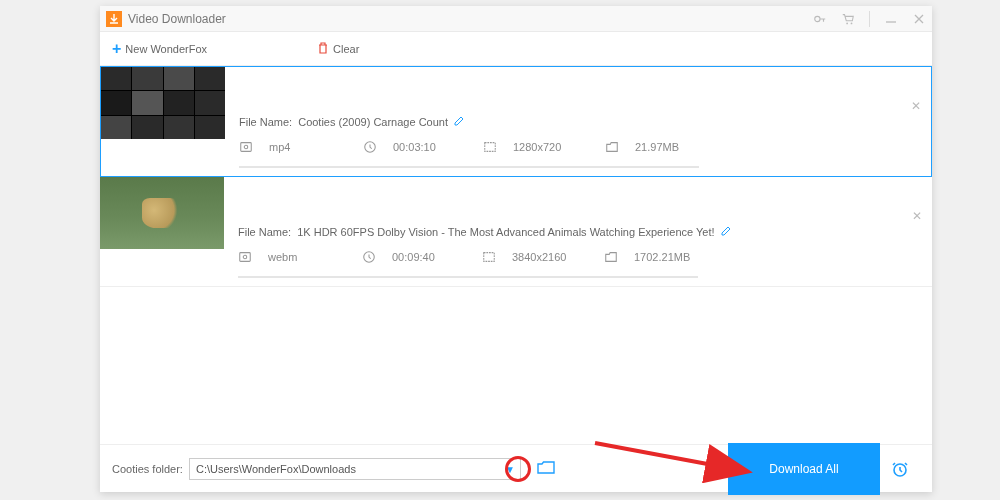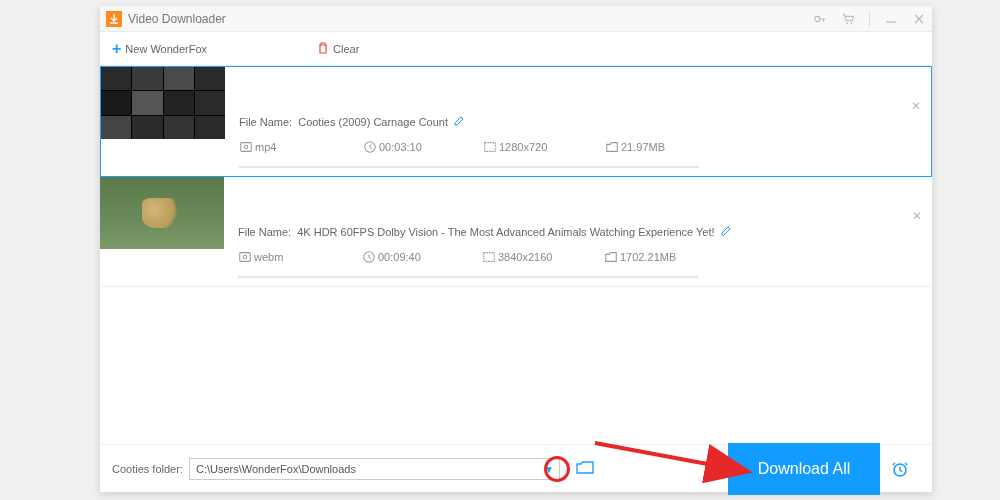--- a/index.html
+++ b/index.html
@@ -30,37 +30,37 @@
 .thumb.mosaic div:nth-child(7){background:#222;}
 .thumb.mosaic div:nth-child(9){background:#444;}
 .thumb.mosaic div:nth-child(11){background:#333;}
 .thumb.nature { background: linear-gradient(180deg, #5a7a4a 0%, #6a8a5a 60%, #7a9a6a 100%); display:flex; align-items:center; justify-content:center; }
 .thumb.nature::after { content:""; width:40px; height:30px; background: radial-gradient(circle at 30% 40%, #d4b877, #b89a5a 60%, transparent 70%); border-radius: 20% 30% 25% 35%; }
 .details { flex: 1; padding: 25px 14px 8px 14px; position: relative; margin-top: 24px; }
 .filename-row { font-size: 11px; color: #666; margin-bottom: 12px; display: flex; align-items: center; gap: 6px; }
 .filename-row .edit { color: #1e9fff; cursor: pointer; }
 .filename-row .edit svg { width: 10px; height: 10px; }
 .meta-row { display: flex; align-items: center; gap: 0; font-size: 11px; color: #888; }
-.meta-cell { display: flex; align-items: center; gap: 2px; }
+.meta-cell { display: flex; align-items: center; gap: 16px; }
 .meta-cell:nth-child(1){ width: 124px; }
 .meta-cell:nth-child(2){ width: 120px; }
 .meta-cell:nth-child(3){ width: 122px; }
 .meta-cell:nth-child(4){ width: 120px; }
 .meta-cell svg { width: 14px; height: 14px; color: #999; flex-shrink: 0; }
 .progress { height: 2px; background: #e5e5e5; margin-top: 12px; width: 460px; }
 .close-item { position: absolute; top: 8px; right: 10px; color: #bbb; font-size: 12px; cursor: pointer; }
 .bottombar { height: 48px; border-top: 1px solid #eee; display: flex; align-items: center; padding: 0 12px 0 12px; position: relative; }
 .out-label { font-size: 11px; color: #666; margin-right: 6px; }
-.out-input { width: 371px; height: 22px; border: 1px solid #ccc; font-size: 11px; padding: 0 22px 0 6px; color: #555; position: relative; }
+.out-input { width: 332px; height: 22px; border: 1px solid #ccc; font-size: 11px; padding: 0 22px 0 6px; color: #555; position: relative; }
 .dropdown-wrap { position: relative; margin-right: 8px; }
 .dropdown-wrap .arrow { position: absolute; right: 6px; top: 50%; transform: translateY(-50%); color: #1e9fff; font-size: 10px; pointer-events: none; }
 .red-circle { position: absolute; right: -10px; top: 50%; width: 26px; height: 26px; border: 3px solid #e62828; border-radius: 50%; transform: translateY(-50%); pointer-events: none; }
 .folder-btn { color: #1e9fff; cursor: pointer; margin-left: 8px; }
 .folder-btn svg { width: 18px; height: 14px; }
-.download-all { margin-left: auto; width: 152px; height: 52px; background: #129cff; color: #fff; font-size: 16px; display: flex; align-items: center; justify-content: center; cursor: pointer; border: none; }
+.download-all { margin-left: auto; width: 152px; height: 52px; background: #129cff; color: #fff; font-size: 12px; display: flex; align-items: center; justify-content: center; cursor: pointer; border: none; }
 .clock-btn { width: 40px; display: flex; align-items: center; justify-content: center; color: #1e9fff; cursor: pointer; }
 .clock-btn svg { width: 20px; height: 20px; }
 .red-arrow { position: absolute; pointer-events: none; }
 </style>
 </head>
 <body>
 
 <div class="window">
   <div class="titlebar">
     <div class="app-icon">
@@ -165,21 +165,21 @@
         <div class="progress"></div>
         <div class="close-item">✕</div>
       </div>
     </div>
 
     <div class="item">
       <div class="thumb nature"></div>
       <div class="details">
         <div class="filename-row">
           <span>File Name:</span>
-          <span>4K HDR 60FPS Dolby Vision - The Most Advanced Animals Watching Experience Yet!</span>
+          <span>1K HDR 60FPS Dolby Vision - The Most Advanced Animals Watching Experience Yet!</span>
           <span class="edit"><svg viewBox="0 0 10 10">
                 <path d="M1 9 L1 7 L7 1 L9 3 L3 9 Z" stroke="currentColor" fill="none" stroke-width="1"></path>
               </svg></span>
         </div>
         <div class="meta-row">
           <div class="meta-cell">
               <svg viewBox="0 0 16 16">
                 <rect x="2" y="3" width="12" height="10" rx="1" stroke="currentColor" fill="none" stroke-width="1.2"></rect>
                 <circle cx="8" cy="8" r="2" stroke="currentColor" fill="none" stroke-width="1.2"></circle>
               </svg>

